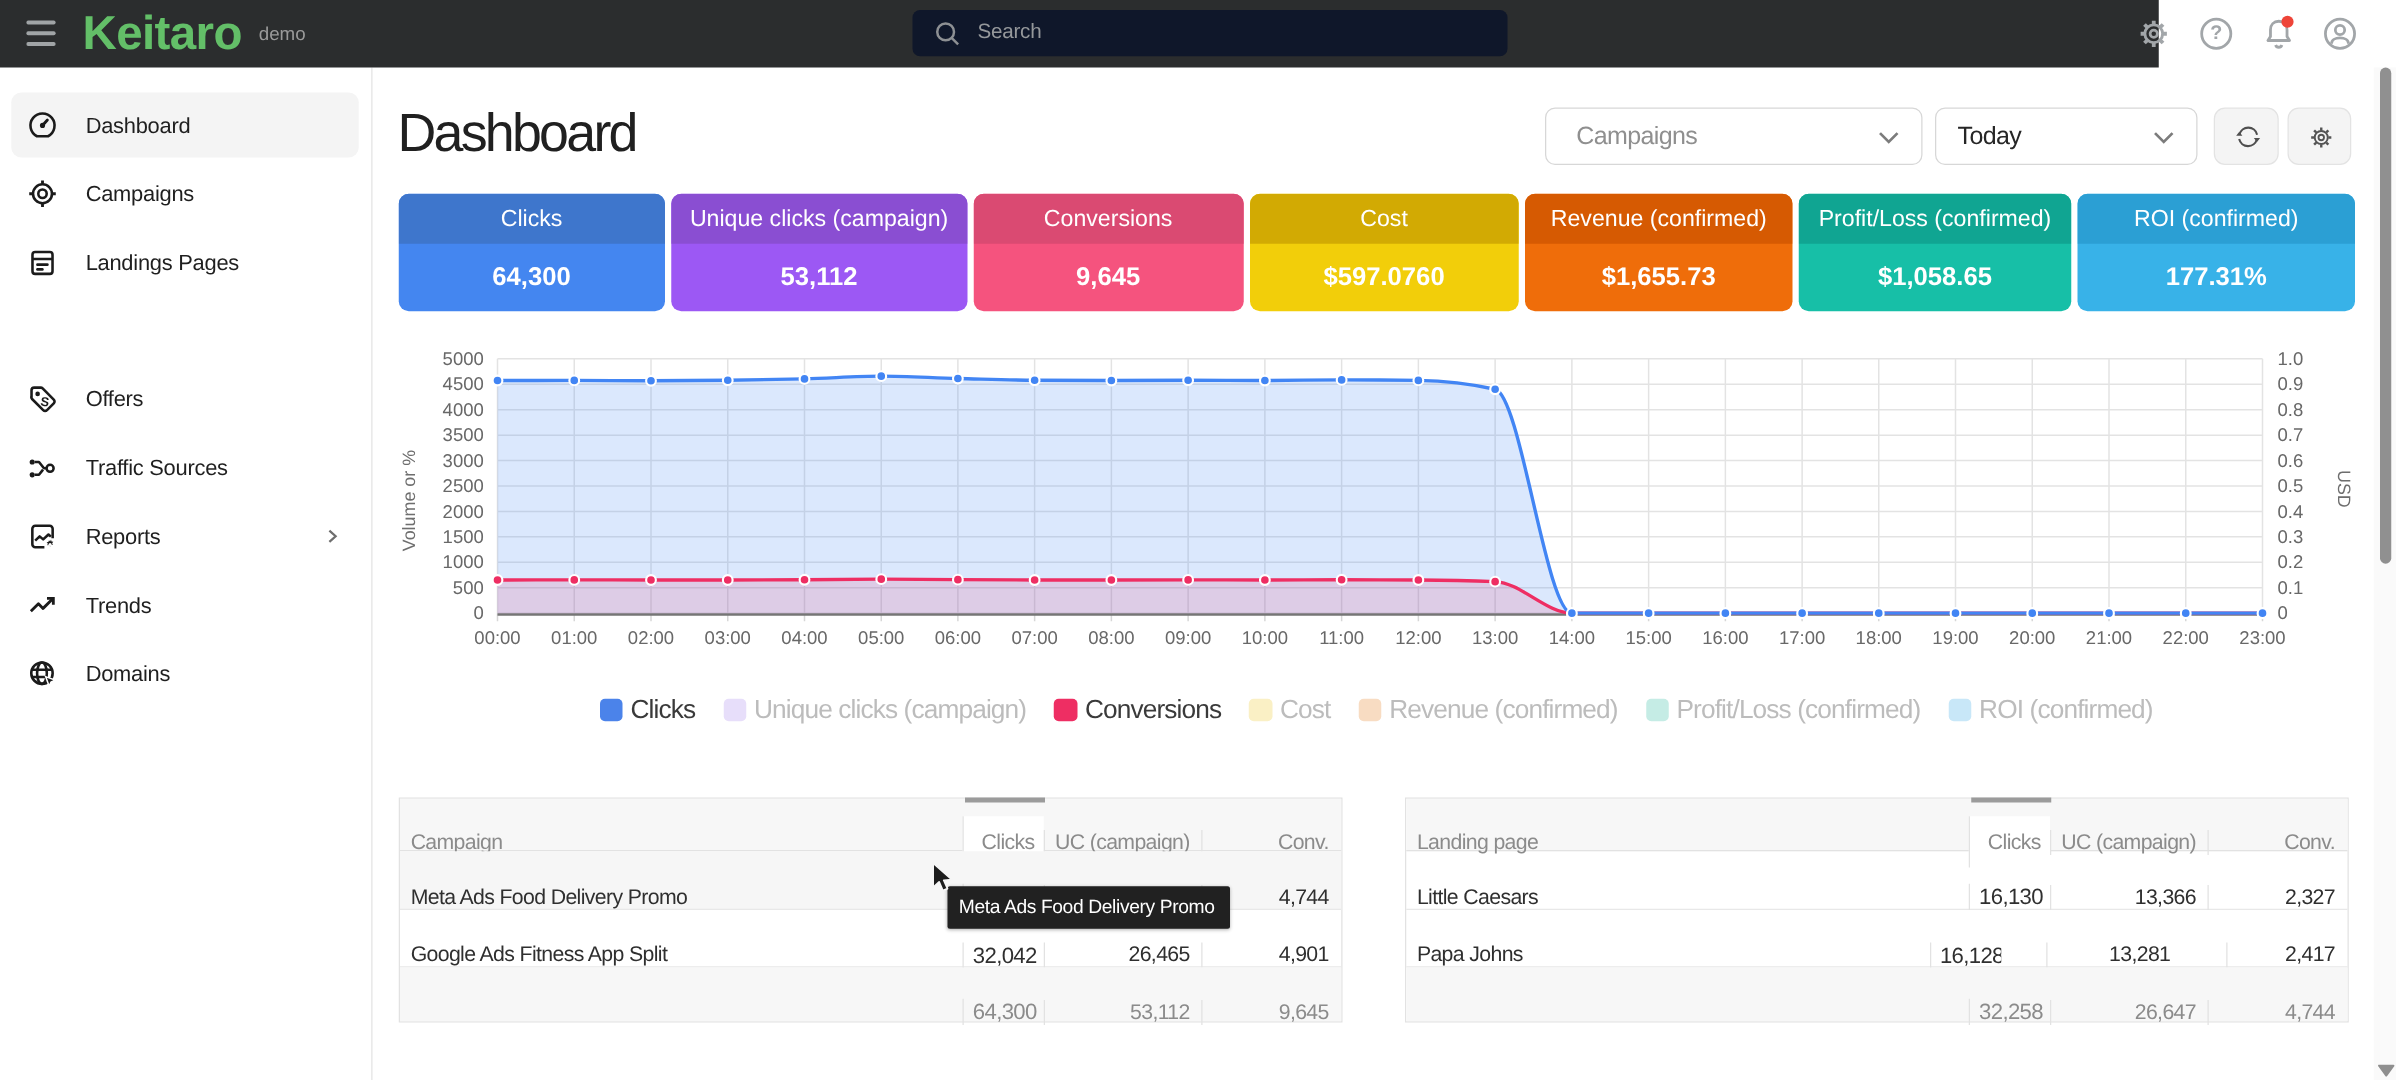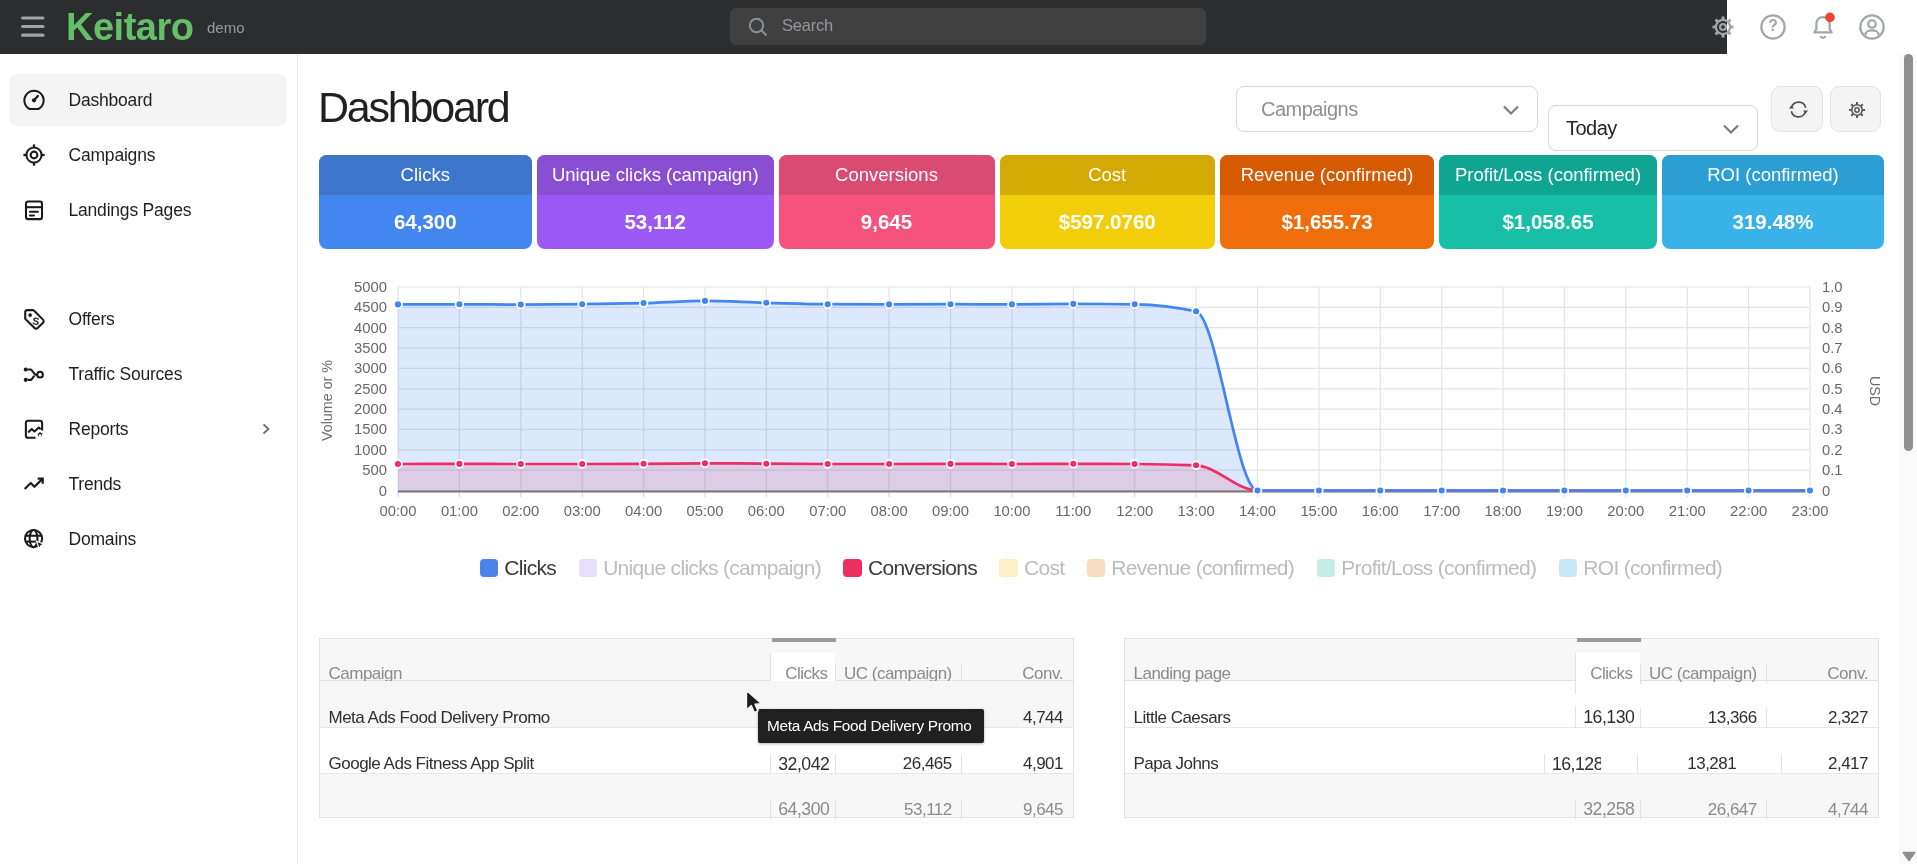--- a/index.html
+++ b/index.html
@@ -1,20 +1,20 @@
 <!DOCTYPE html>
 <html><head><meta charset="utf-8">
 <style>
 * { margin:0; padding:0; box-sizing:border-box; }
 html,body { width:1917px; height:864px; overflow:hidden; background:#fff;
   font-family:"Liberation Sans",sans-serif; position:relative; }
 #topbar { position:absolute; left:0; top:0; width:1727px; height:54px; background:#2b2d2e; z-index:30; }
 #logo { position:absolute; left:66px; top:6px; font-size:38px; font-weight:bold; color:#63bf68; letter-spacing:-0.5px; }
 #demo { position:absolute; left:207px; top:19px; font-size:15px; color:#9a9a9a; }
-#search { position:absolute; left:730px; top:8px; width:476px; height:37px; background:#404040; border-radius:6px; }
+#search { position:absolute; left:730px; top:8px; width:476px; height:37px; background:#0f172a; border-radius:6px; }
 #search span { position:absolute; left:52px; top:8px; font-size:16.5px; color:#95989b; letter-spacing:-0.2px; }
 #sidebar { position:absolute; left:0; top:54px; width:298px; height:810px; background:#fff; border-right:1px solid #e4e4e4; z-index:20; }
 .mi { position:absolute; left:9px; width:278px; height:52px; border-radius:8px; }
 .mi.active { background:#f4f4f4; }
 .micon { position:absolute; left:11.5px; top:13px; }
 .mlab { position:absolute; left:59.5px; top:16px; font-size:17.5px; color:#1f1f1f; letter-spacing:-0.2px; }
 .chev { position:absolute; right:13px; top:18px; }
 #title { position:absolute; left:318px; top:83px; font-size:43px; letter-spacing:-2.2px; color:#202020; }
 .sel { position:absolute; top:85.5px; height:46.5px; background:#fff; border:1.5px solid #d7d7d7; border-radius:8px; }
 .sel .lab { position:absolute; top:11px; font-size:20px; letter-spacing:-0.5px; }
@@ -173,21 +173,21 @@
     </div>
 
 </div>
 <div id="title">Dashboard</div>
 <div class="sel" style="left:1236px;width:302px;">
   <span class="lab" style="left:24px;color:#8f8f8f">Campaigns</span>
   <svg width="18" height="14" viewBox="0 0 18 14" style="right:17px">
       <path d="M2 3.5 L9 10.5 L16 3.5" fill="none" stroke="#7c7c7c" stroke-width="2.2"></path>
     </svg>
 </div>
-<div class="sel" style="left:1548px;width:210px;margin-top:19px;">
+<div class="sel" style="left:1548px;width:210px;">
   <span class="lab" style="left:17px;color:#262626">Today</span>
   <svg width="18" height="14" viewBox="0 0 18 14" style="right:17px">
       <path d="M2 3.5 L9 10.5 L16 3.5" fill="none" stroke="#7c7c7c" stroke-width="2.2"></path>
     </svg>
 </div>
 <div class="btn" style="left:1771px;width:52px;">
   <svg style="position:absolute;left:13.5px;top:10.5px" width="25" height="25" viewBox="0 0 24 24">
       <g fill="none" stroke="#4f4f4f" stroke-width="1.6">
         <path d="M5.3 10.2 A7 7 0 0 1 18.9 10.3"></path>
         <path d="M18.7 13.8 A7 7 0 0 1 5.1 13.7"></path>
@@ -233,21 +233,21 @@
 <div class="card" style="left:1220px;width:214px;background:#ef6d0a">
     <div class="chead" style="background:#d65a02">Revenue (confirmed)</div>
     <div class="cval">$1,655.73</div>
   </div>
 <div class="card" style="left:1439px;width:218px;background:#17bfa7">
     <div class="chead" style="background:#10a592">Profit/Loss (confirmed)</div>
     <div class="cval">$1,058.65</div>
   </div>
 <div class="card" style="left:1662px;width:222px;background:#38b2e8">
     <div class="chead" style="background:#2b9fd4">ROI (confirmed)</div>
-    <div class="cval">319.48%</div>
+    <div class="cval">177.31%</div>
   </div>
 
 <svg id="chart" width="1566" height="266" viewBox="0 0 1566 266" style="position:absolute;left:318px;top:276px;">
 <style>.tick{font:14.8px "Liberation Sans",sans-serif;fill:#686868}.atitle{font:14.3px "Liberation Sans",sans-serif;fill:#6e6e6e}</style>
 <line x1="80.0" y1="11.0" x2="80.0" y2="214.5" stroke="#e3e3e3" stroke-width="1.2"></line>
 <line x1="80.0" y1="214.5" x2="80.0" y2="221.0" stroke="#d7d7d7" stroke-width="1.2"></line>
 <line x1="141.4" y1="11.0" x2="141.4" y2="214.5" stroke="#e3e3e3" stroke-width="1.2"></line>
 <line x1="141.4" y1="214.5" x2="141.4" y2="221.0" stroke="#d7d7d7" stroke-width="1.2"></line>
 <line x1="202.8" y1="11.0" x2="202.8" y2="214.5" stroke="#e3e3e3" stroke-width="1.2"></line>
 <line x1="202.8" y1="214.5" x2="202.8" y2="221.0" stroke="#d7d7d7" stroke-width="1.2"></line>

